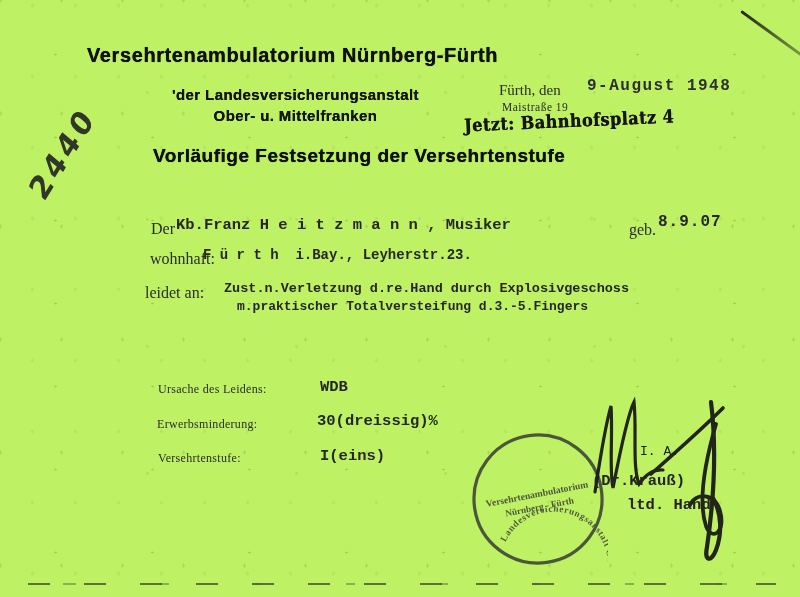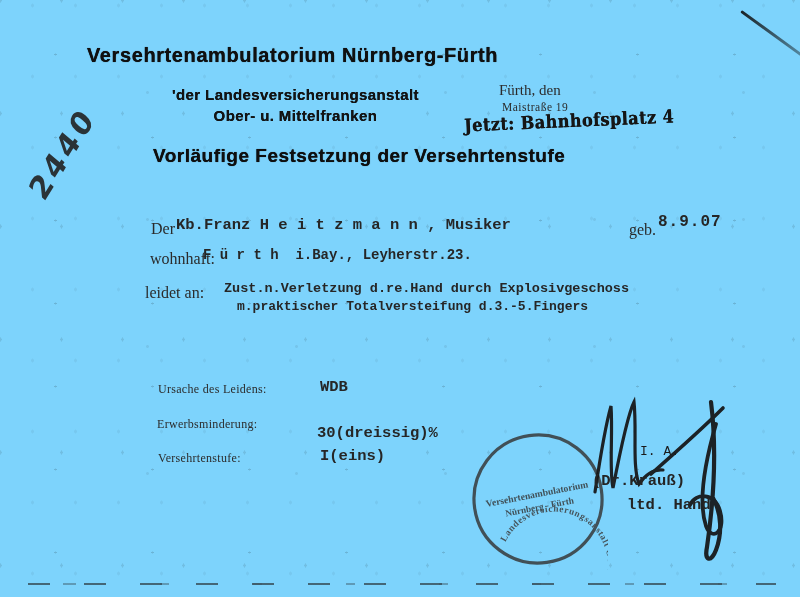--- a/index.html
+++ b/index.html
@@ -1,18 +1,18 @@
 <!DOCTYPE html>
 <html><head>
 <meta charset="utf-8">
 <style>
   html,body{margin:0;padding:0;background:#888;}
   .page{
     position:relative; width:800px; height:597px; margin:0 auto;
-    background:#7dd3fc; overflow:hidden;
+    background:#bef264; overflow:hidden;
     font-family:"Liberation Serif", serif; color:#1d1d1d;
   }
   
   .page::before{
     content:""; position:absolute; inset:0; pointer-events:none; opacity:.55;
     background-image:
       radial-gradient(rgba(20,20,20,.30) 1px, transparent 1.3px),
       radial-gradient(rgba(20,20,20,.20) 1px, transparent 1.2px),
       radial-gradient(rgba(20,20,20,.14) 1.4px, transparent 1.7px),
       radial-gradient(rgba(20,20,20,.10) 1px, transparent 1.4px);
@@ -51,21 +51,21 @@
   .geb-lbl{left:629px; top:221px;}
   .geb-val{left:658px; top:213px; font-size:16px; letter-spacing:1px; font-weight:bold;}
   .wohn-lbl{left:150px; top:250px;}
   .wohn-val{left:203px; top:247px; font-size:14px; font-weight:bold;}
   .leidet-lbl{left:145px; top:284px;}
   .diag1{left:224px; top:281px; font-size:13.5px; font-weight:bold;}
   .diag2{left:237px; top:299px; font-size:13px; font-weight:bold;}
   .f-lbl{font-size:12px; letter-spacing:.3px;}
   .f-val{font-size:15.5px; font-weight:bold;}
   .f1l{left:158px; top:382px;} .f1v{left:320px; top:378px;}
-  .f2l{left:157px; top:417px;} .f2v{left:317px; top:424px;}
+  .f2l{left:157px; top:417px;} .f2v{left:317px; top:412px;}
   .f3l{left:158px; top:451px;} .f3v{left:320px; top:447px;}
   .ref-hand{
     left:36px; top:178px; font-family:"DejaVu Sans", sans-serif;
     font-weight:bold; font-size:30px; letter-spacing:4px; color:#222;
     transform:rotate(-58deg) skewX(-8deg); transform-origin:left center;
     opacity:.9;
   }
   .seal-box{left:468px; top:428px; width:140px; height:142px;}
   .sig-box{left:583px; top:392px; width:175px; height:182px;}
   .sig-initials{left:640px; top:444px; font-size:13px; color:#1a1a1a;}
@@ -90,20 +90,21 @@
 
 <div class="page">
 
   <div class="abs sans org-title">Versehrtenambulatorium Nürnberg-Fürth</div>
   <div class="abs sans org-sub">
     <div>'der Landesversicherungsanstalt</div>
     <div>Ober- u. Mittelfranken</div>
   </div>
 
   <div class="abs serif place-date">Fürth, den</div>
+  <div class="abs mono typed-date">9-August 1948</div>
   <div class="abs serif street">Maistraße 19</div>
   <div class="abs addr-stamp">Jetzt: Bahnhofsplatz 4</div>
 
   <div class="abs ref-hand">2440</div>
 
   <div class="abs sans doc-title">Vorläufige Festsetzung der Versehrtenstufe</div>
 
   <div class="abs serif lbl row-der">Der</div>
   <div class="abs mono name-typed">Kb.Franz H e i t z m a n n , Musiker</div>
   <div class="abs serif lbl geb-lbl">geb.</div>

